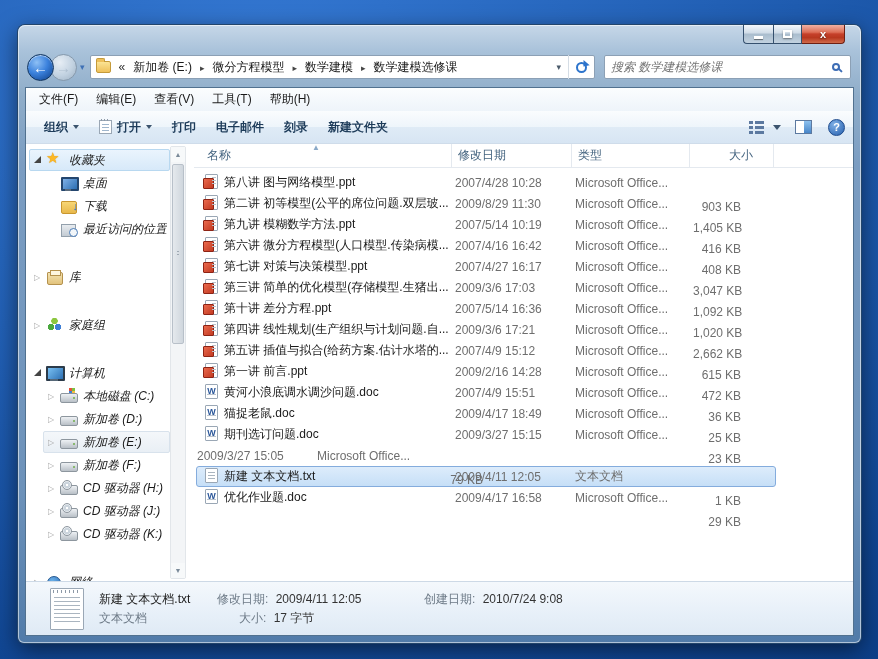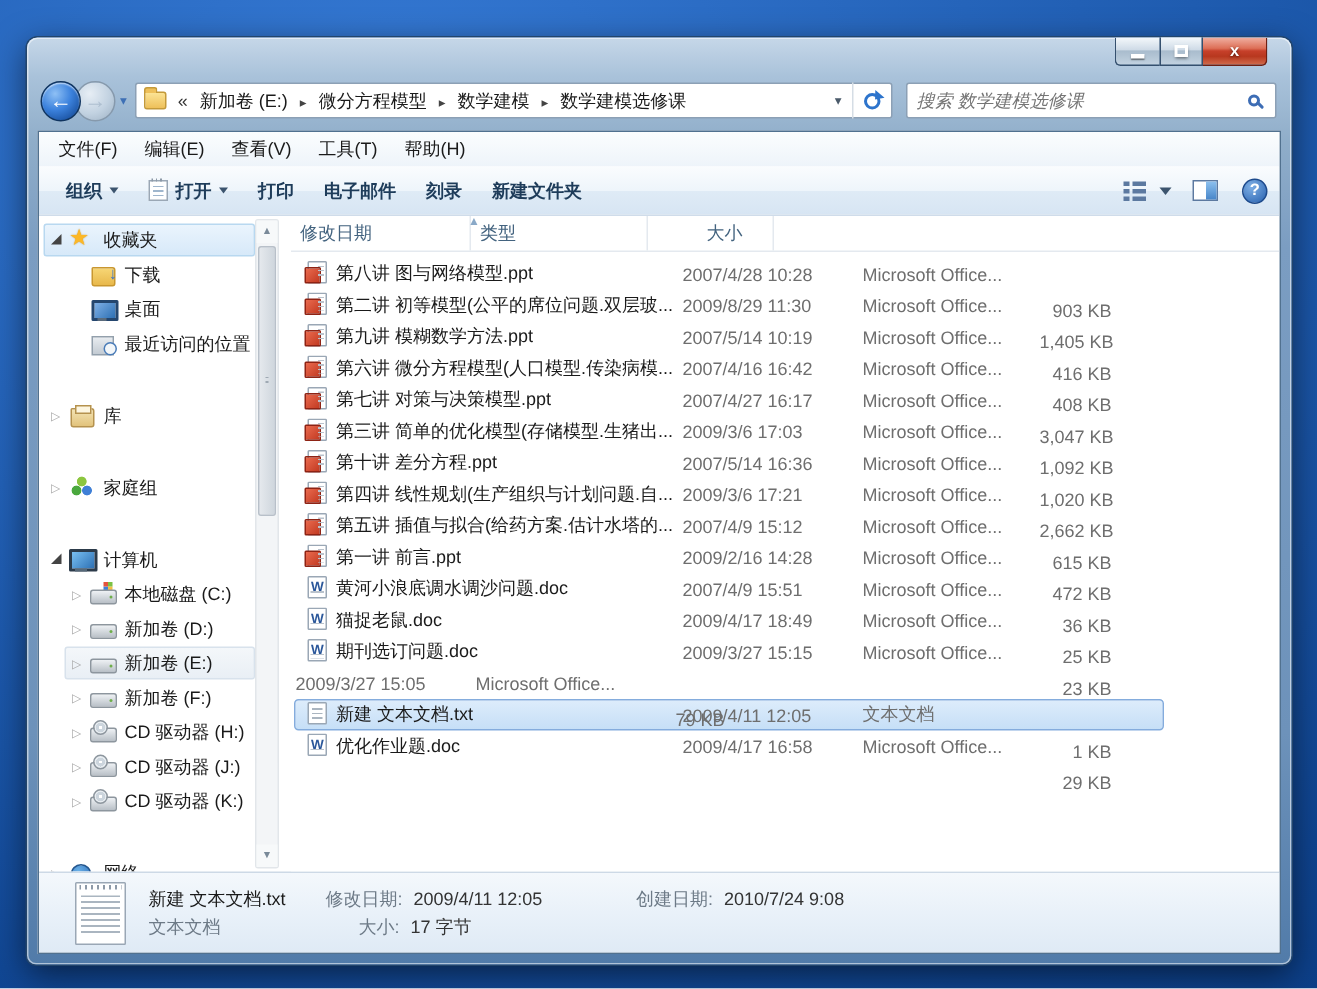--- a/index.html
+++ b/index.html
@@ -84,21 +84,21 @@
     border-top:5px solid #3c546e; margin:0 14px 0 8px; }
   .ic-preview { width:17px; height:14px; border:1px solid #5c79a0; background:#fff; position:relative; margin-right:16px; }
   .ic-preview::after { content:""; position:absolute; right:0; top:0; bottom:0; width:7px;
     background:linear-gradient(180deg,#8cc0ee,#4886c9); }
   .ic-help { width:17px; height:17px; border-radius:50%; border:1px solid #1d4a8c;
     background:radial-gradient(circle at 35% 30%, #7fb0e6, #2760ae); color:#fff; font-weight:bold; font-size:11px;
     display:flex; align-items:center; justify-content:center; }
 
   
   .main { flex:1; display:flex; overflow:hidden; position:relative; }
-  .sidebar { width:168px; flex:none; padding:4px 2px 0 3px; overflow:hidden; position:relative; }
+  .sidebar { width:168px; flex:none; padding:4px 2px 0 3px; overflow:hidden; position:relative;font-style:italic; }
   .sb-scroll { position:absolute; right:8px; top:2px; bottom:2px; width:16px; background:#f3f5f7;
     border:1px solid #e2e6ea; border-radius:2px; }
   .sb-btn { height:15px; display:flex; align-items:center; justify-content:center; color:#7a8a99; font-size:7px; background:#f7f9fa; }
   .sb-btn.down { position:absolute; bottom:0; left:0; right:0; }
   .sb-thumb { position:absolute; left:1px; right:1px; top:17px; height:180px; background:linear-gradient(90deg,#e5e9ed,#cfd6dd);
     border:1px solid #b8c0c9; border-radius:2px; }
   .sb-thumb::after { content:""; position:absolute; left:4px; right:4px; top:50%; margin-top:-3px; height:6px;
     background:repeating-linear-gradient(180deg,#9fa9b3 0 1px,transparent 1px 3px); }
   .sb-section { margin-bottom:26px; }
   .sb-row { display:flex; align-items:center; height:22px; margin:1px 22px 1px 0; padding-left:4px; border:1px solid transparent;
@@ -284,27 +284,27 @@
             <div class="sb-btn down">▼</div>
           </div>
         <div class="sb-section">
               <div class="sb-row hl-blue">
                 <span class="tw-exp"></span>
                 <span class="sb-icon ic-star"></span>
                 <span class="sb-label">收藏夹</span>
               </div>
               <div class="sb-row lvl1">
                 <span class="tw"></span>
+                <span class="sb-icon ic-desktop"></span>
+                <span class="sb-label">桌面</span>
+              </div>
+              <div class="sb-row lvl1">
+                <span class="tw"></span>
                 <span class="sb-icon ic-downloads"></span>
                 <span class="sb-label">下载</span>
-              </div>
-              <div class="sb-row lvl1">
-                <span class="tw"></span>
-                <span class="sb-icon ic-desktop"></span>
-                <span class="sb-label">桌面</span>
               </div>
               <div class="sb-row lvl1">
                 <span class="tw"></span>
                 <span class="sb-icon ic-recent"></span>
                 <span class="sb-label">最近访问的位置</span>
               </div>
             </div>
             <div class="sb-section">
               <div class="sb-row">
                 <span class="tw-col">▷</span>
@@ -366,20 +366,23 @@
                 <span class="tw-col">▷</span>
                 <span class="sb-icon ic-network"></span>
                 <span class="sb-label">网络</span>
               </div>
             </div>
           </div>
 
         <div class="filearea">
           <div class="list-header" id="list-header">
             <span class="sort-glyph">▲</span>
+          <span class="hcell c0" style="width: 258px;">
+                <span>名称</span>
+              </span>
               <span class="hcell c1" style="width: 120px;">
                 <span>修改日期</span>
               </span>
               <span class="hcell c2" style="width: 118px;">
                 <span>类型</span>
               </span>
               <span class="hcell c3" style="width: 84px;">
                 <span>大小</span>
               </span>
             </div>

